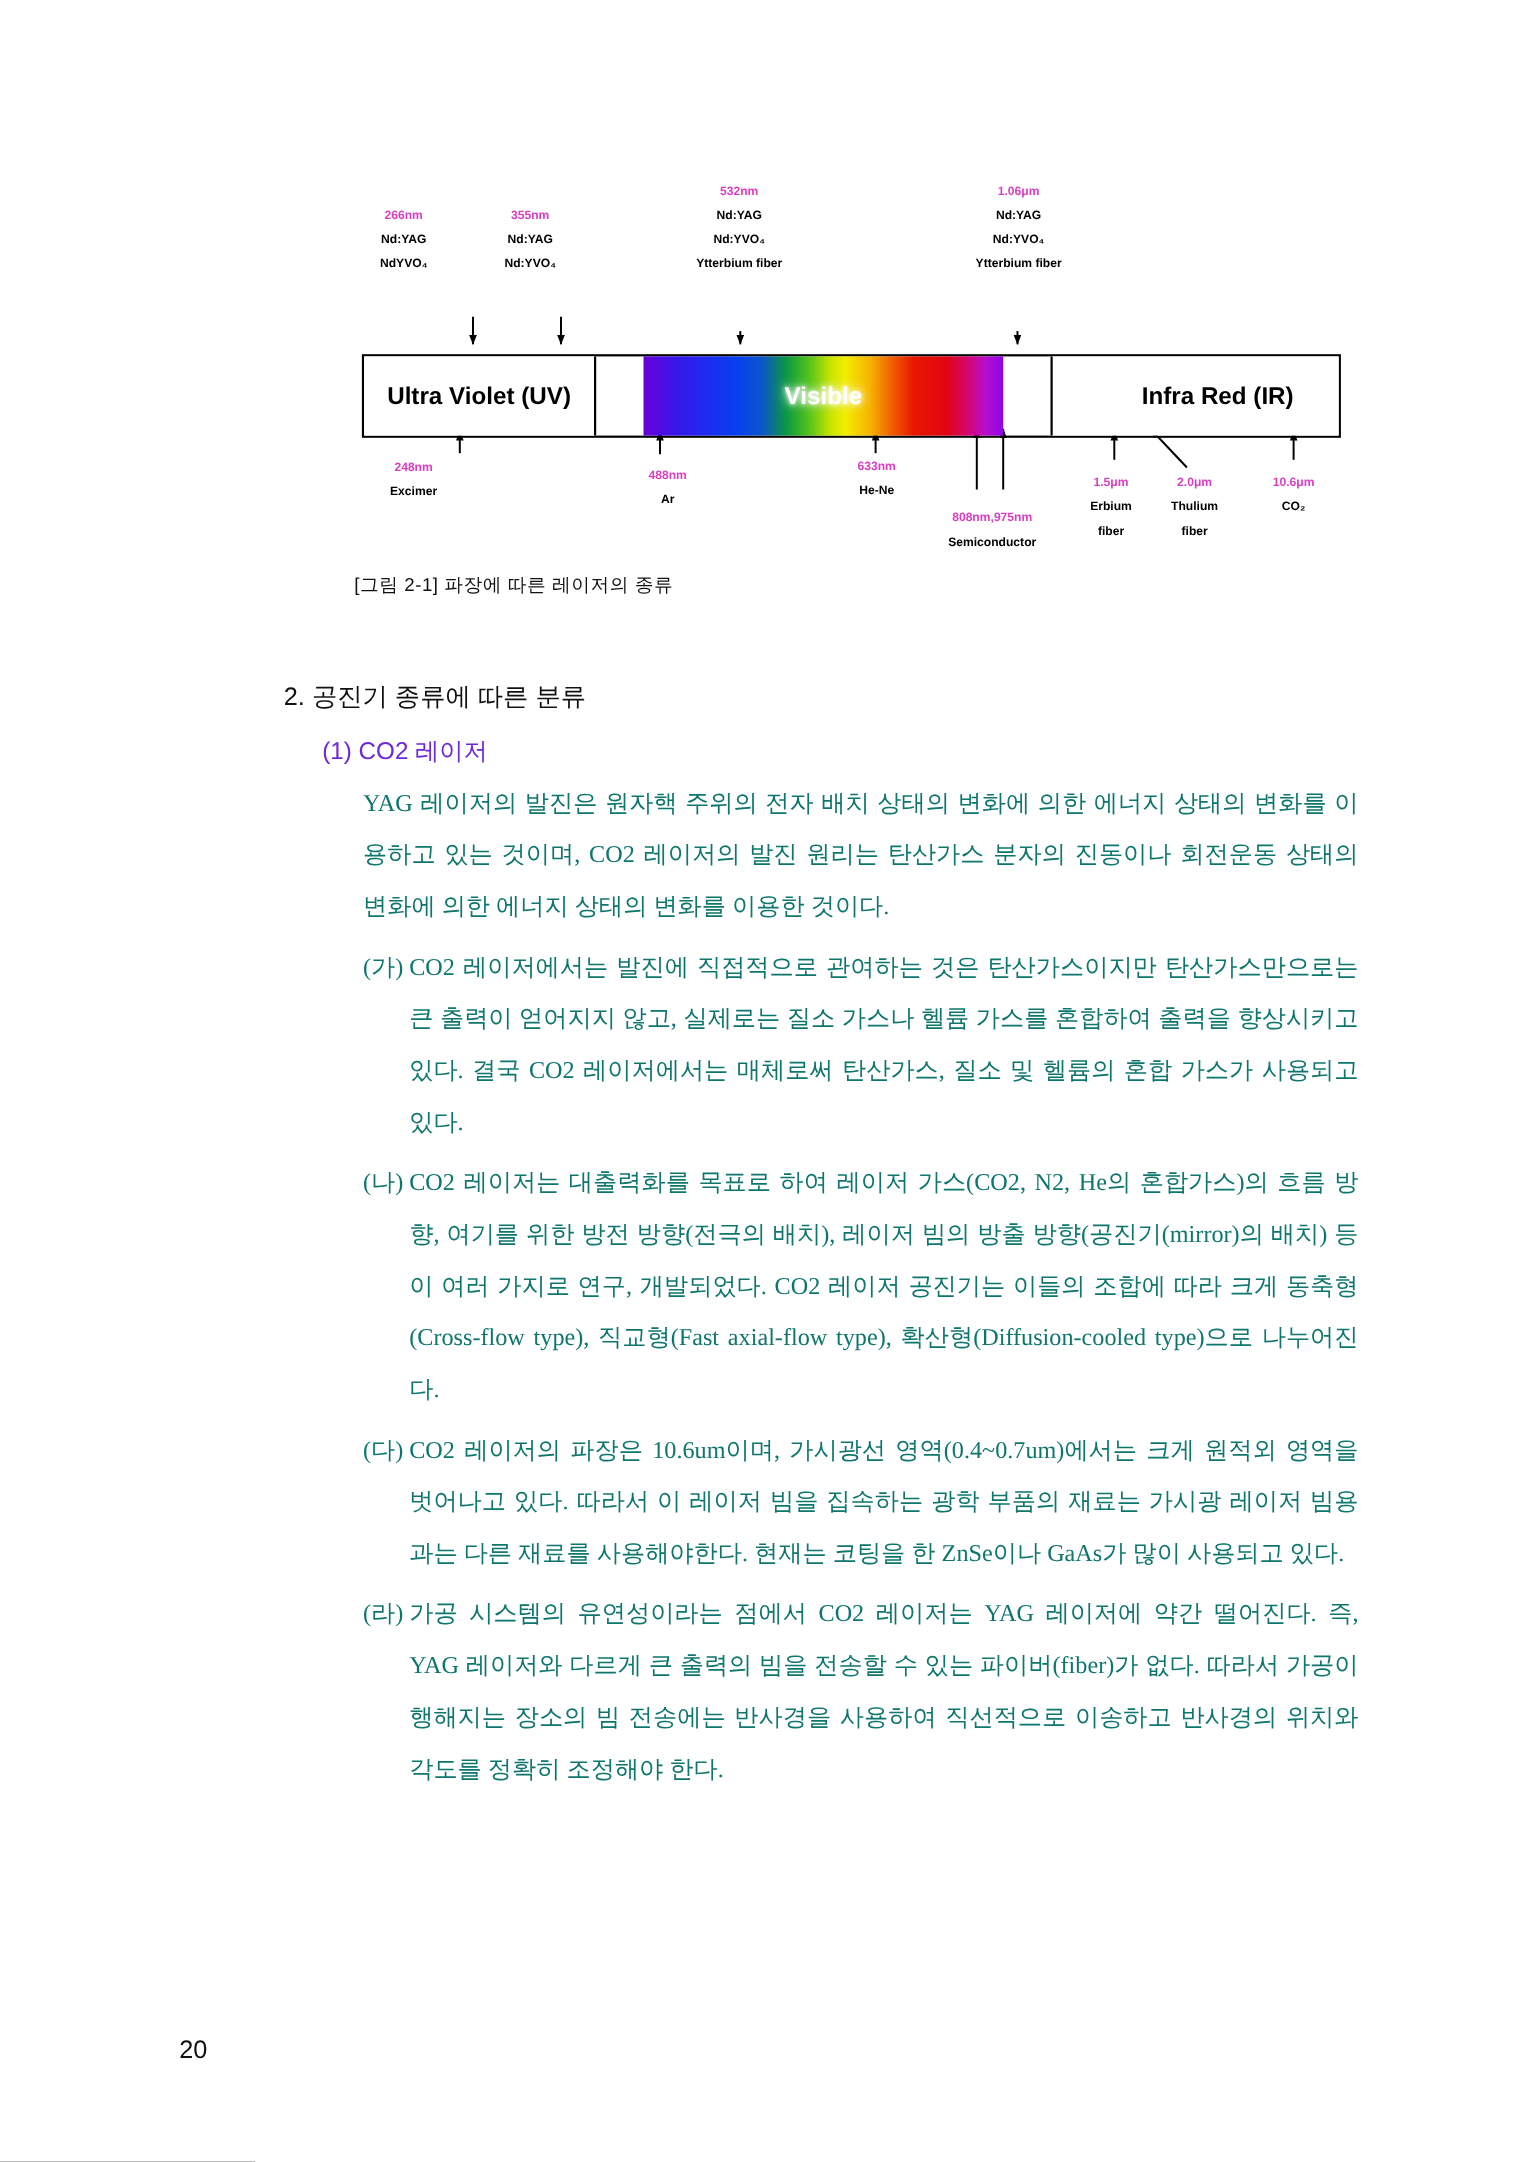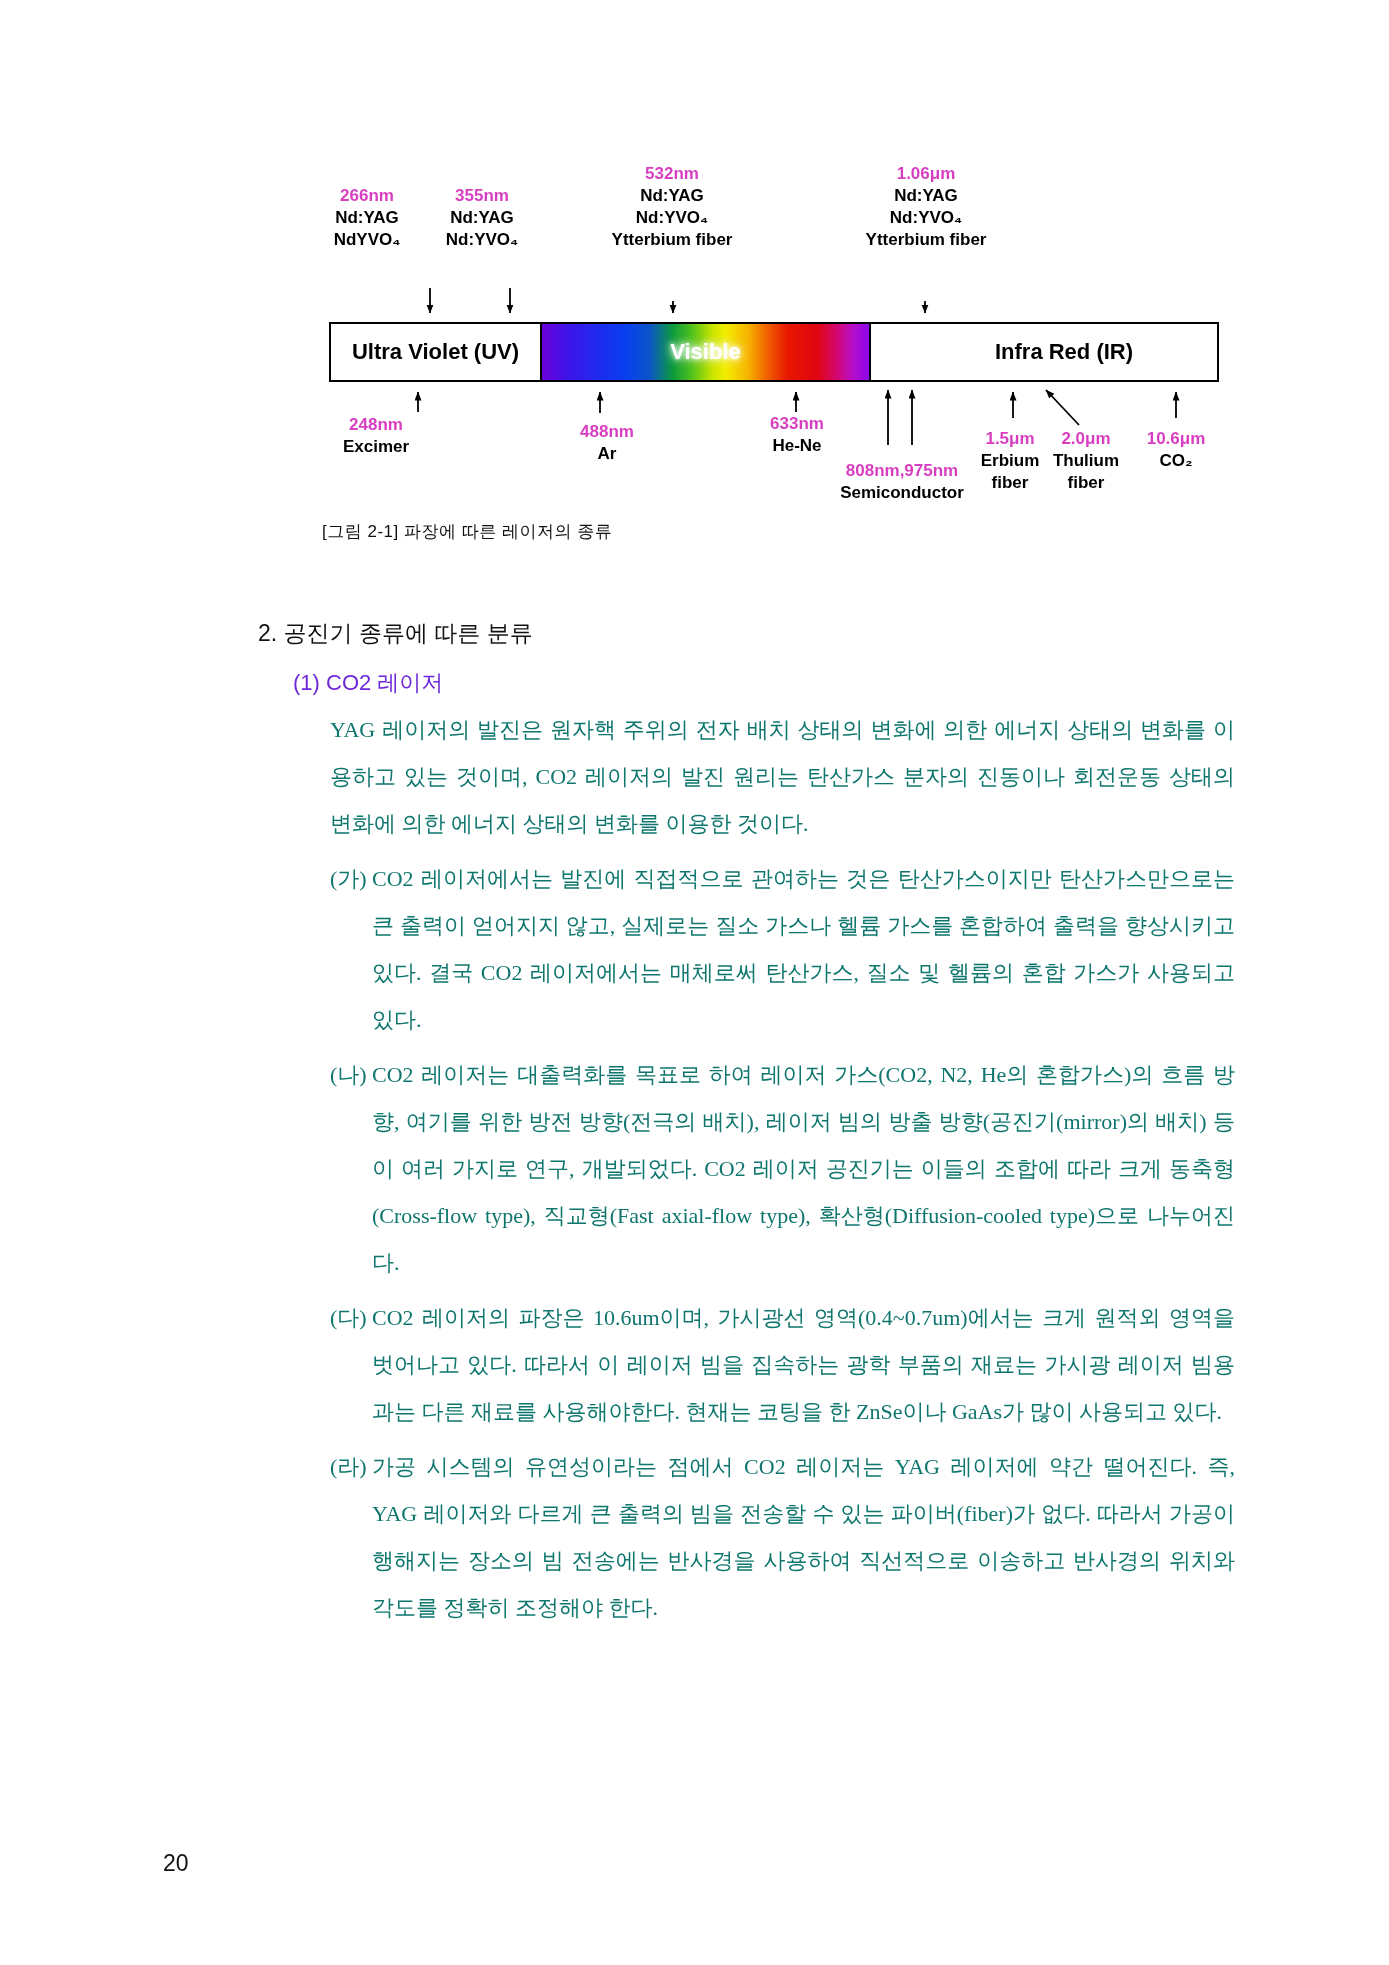--- a/index.html
+++ b/index.html
@@ -1,32 +1,32 @@
 <!DOCTYPE html>
 <html><head>
 <meta charset="utf-8">
 <style>
   html,body{margin:0;padding:0;background:#888;}
   .page{position:relative;width:1389px;height:1965px;background:#ffffff;overflow:hidden;
         font-family:"Liberation Sans",sans-serif;color:#000;}
   
   .fig-arrows{position:absolute;left:300px;top:150px;width:960px;height:360px;}
-  .bar{position:absolute;left:329px;top:322px;width:890px;height:60px;border:2px solid #000;
-       box-sizing:border-box;display:flex;}
+  .bar{position:absolute;left:329px;top:322px;width:890px;height:76px;border:2px solid #000;
+       box-sizing:border-box;display:flex;gap:43px;}
   .seg{height:100%;display:flex;align-items:center;justify-content:center;
        font-weight:bold;font-size:22px;font-family:"Liberation Sans",sans-serif;}
   .seg.uv{width:209px;background:#fff;border-right:2px solid #000;}
   .seg.vis{width:327px;color:#fff;
     text-shadow:0 0 4px rgba(255,255,255,.95),0 0 9px rgba(255,255,255,.85),0 0 14px rgba(255,255,255,.6);
     background:linear-gradient(to right,#6a00d8 0%,#3c14e8 8%,#1c2cf0 18%,#0840ee 26%,#0b55c8 33%,
       #0b9b3c 40%,#53c31b 46%,#c8e400 52%,#f2ee00 56%,#f7b300 63%,#f06000 69%,#e81800 75%,
       #e00510 84%,#d4076e 90%,#b80ecb 95%,#8d05e8 100%);text-align:right;}
   .seg.ir{flex:1;background:#fff;border-left:2px solid #000;padding-left:40px;}
   .fig-label{position:absolute;transform:translateX(-50%);text-align:center;white-space:nowrap;
-       font-weight:bold;font-size:17px;line-height:22px;font-family:"Liberation Sans",sans-serif;}
+       font-weight:bold;font-size:11px;line-height:22px;font-family:"Liberation Sans",sans-serif;}
   .fig-label .wl{color:#d83fc0;}
   .caption{position:absolute;left:322px;top:520px;font-size:17px;letter-spacing:.5px;color:#111;}
   
   .heading{position:absolute;left:258px;top:618px;font-size:23px;color:#111;}
   .subheading{position:absolute;left:293px;top:668px;font-size:22px;color:#6d28d9;}
   .body{position:absolute;left:330px;top:706px;width:905px;font-family:"Liberation Serif",serif;
         font-size:22px;line-height:47px;text-align:justify;color:#0f766e;}
   .item{position:relative;padding-left:42px;margin-top:8px;}
   .item .marker{position:absolute;left:0;top:0;}
   .pagenum{position:absolute;left:163px;top:1850px;font-size:23px;color:#111;}

